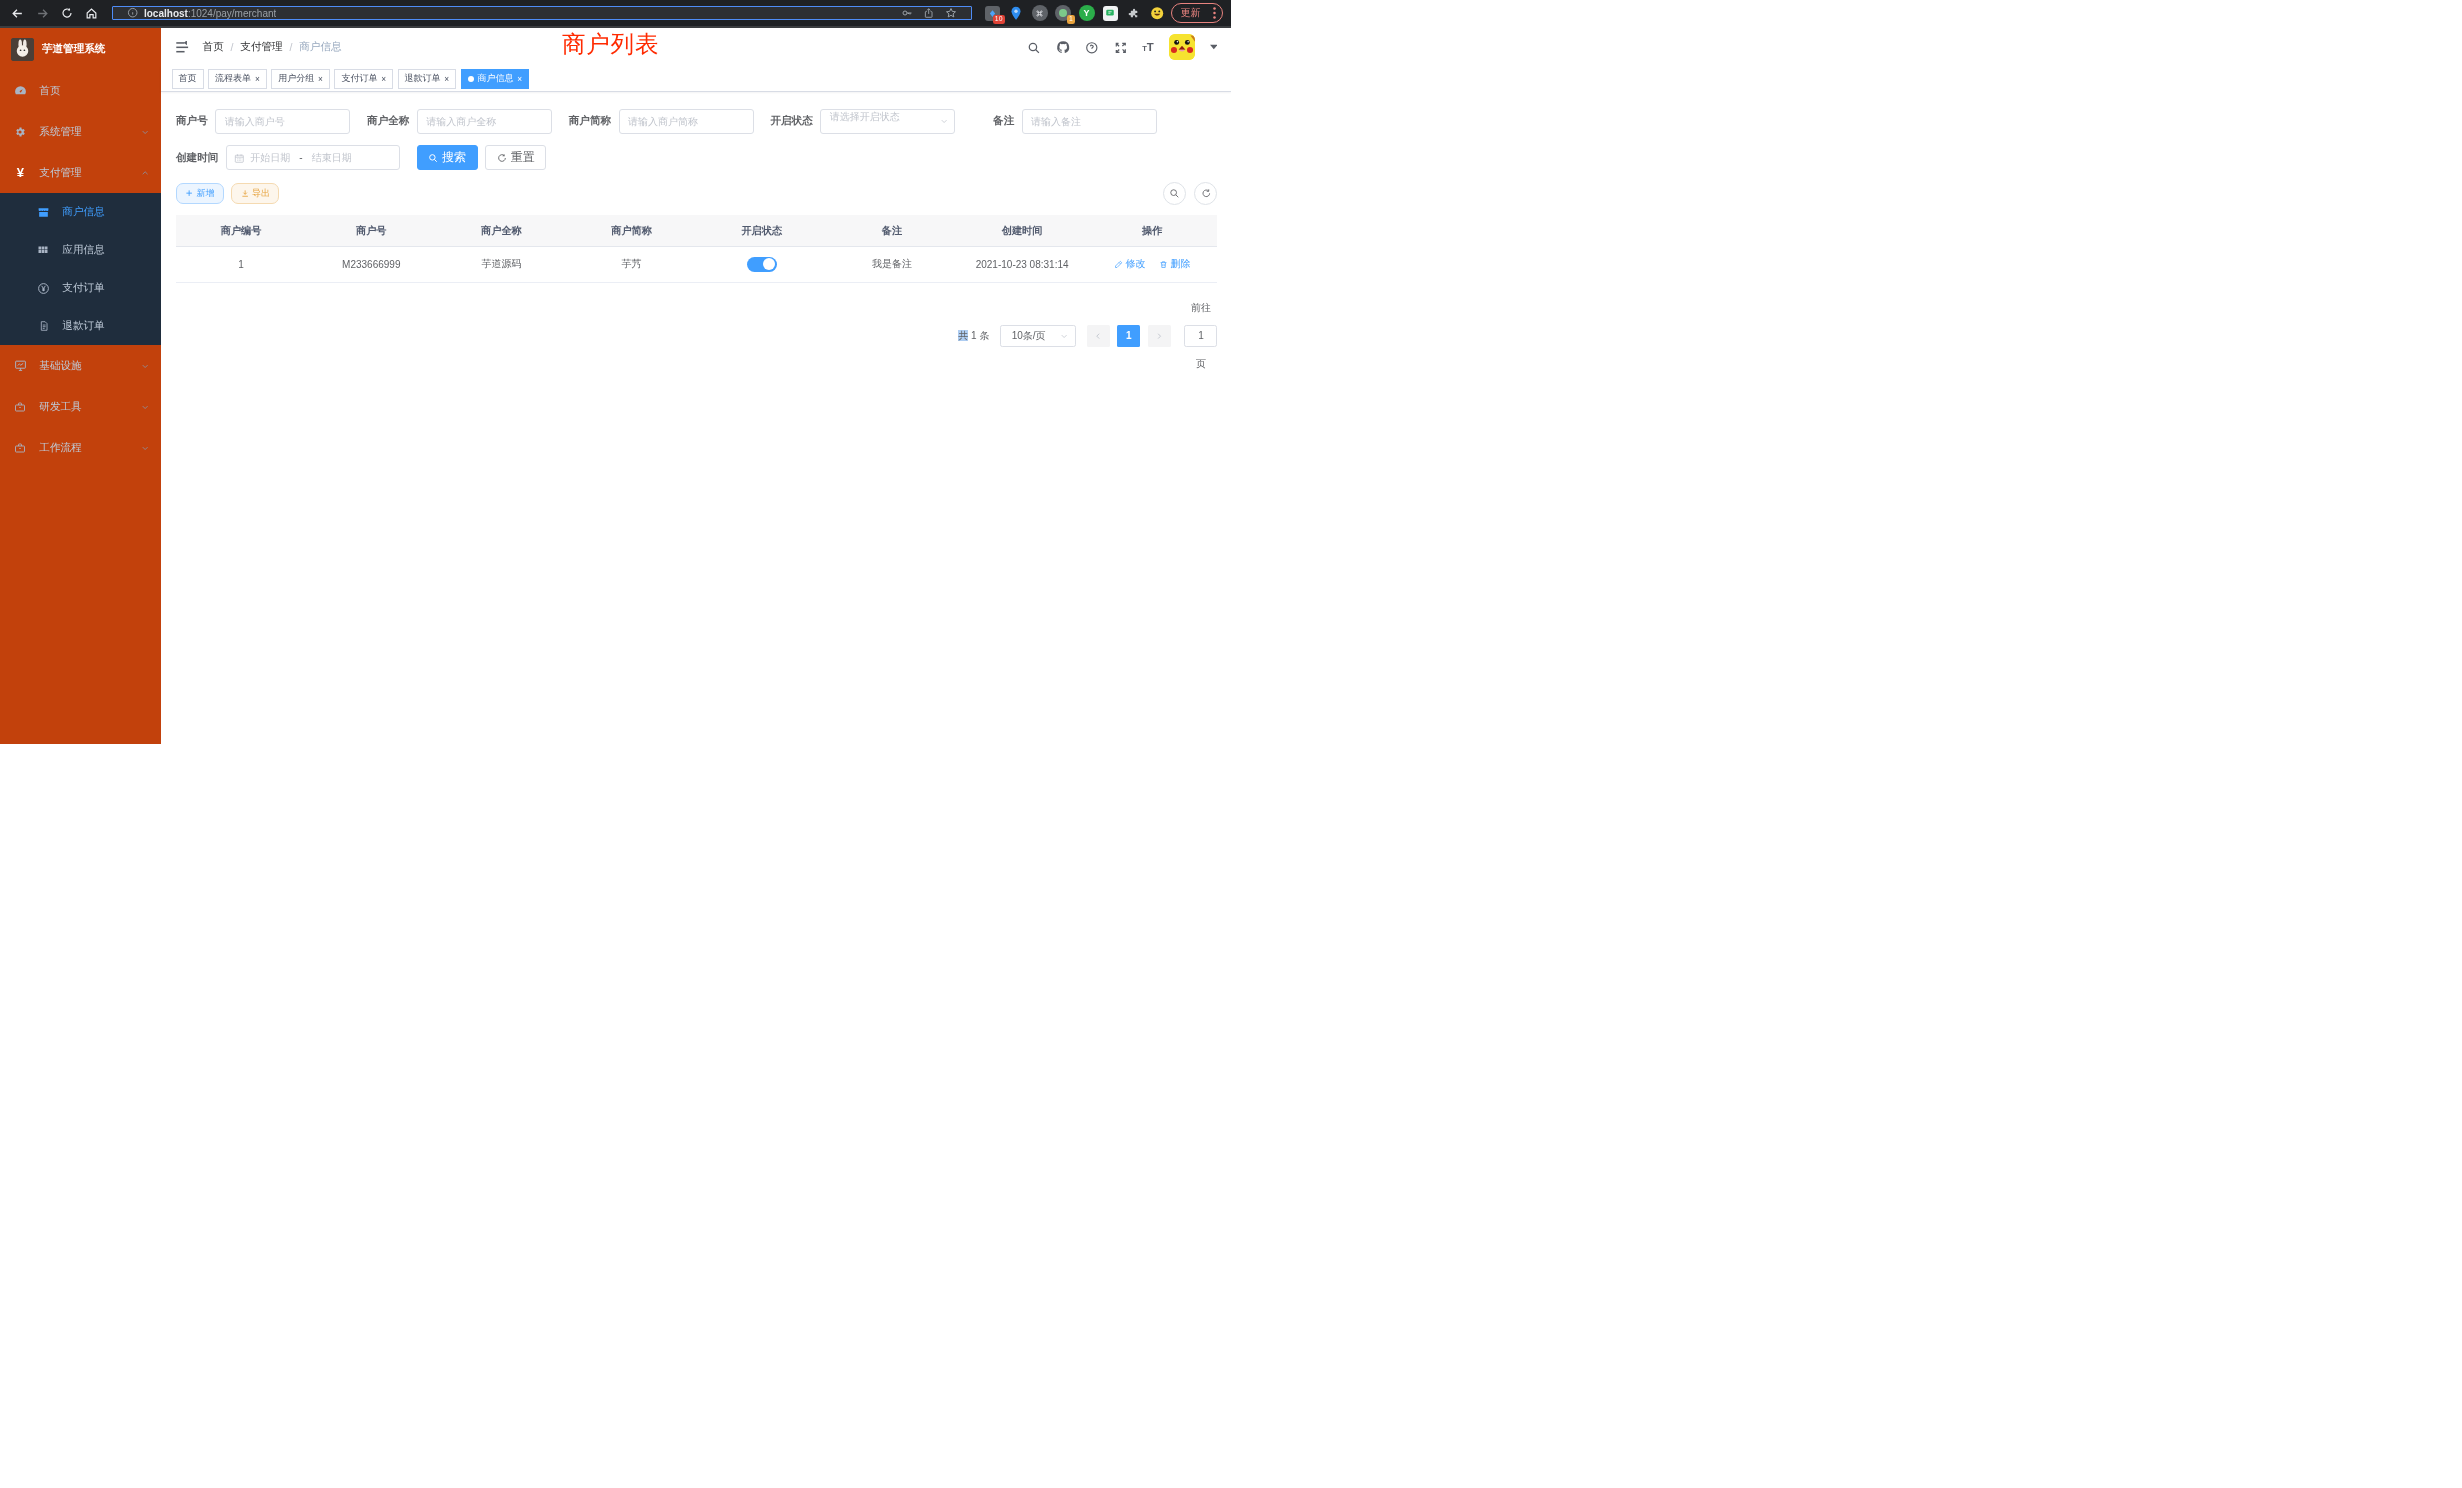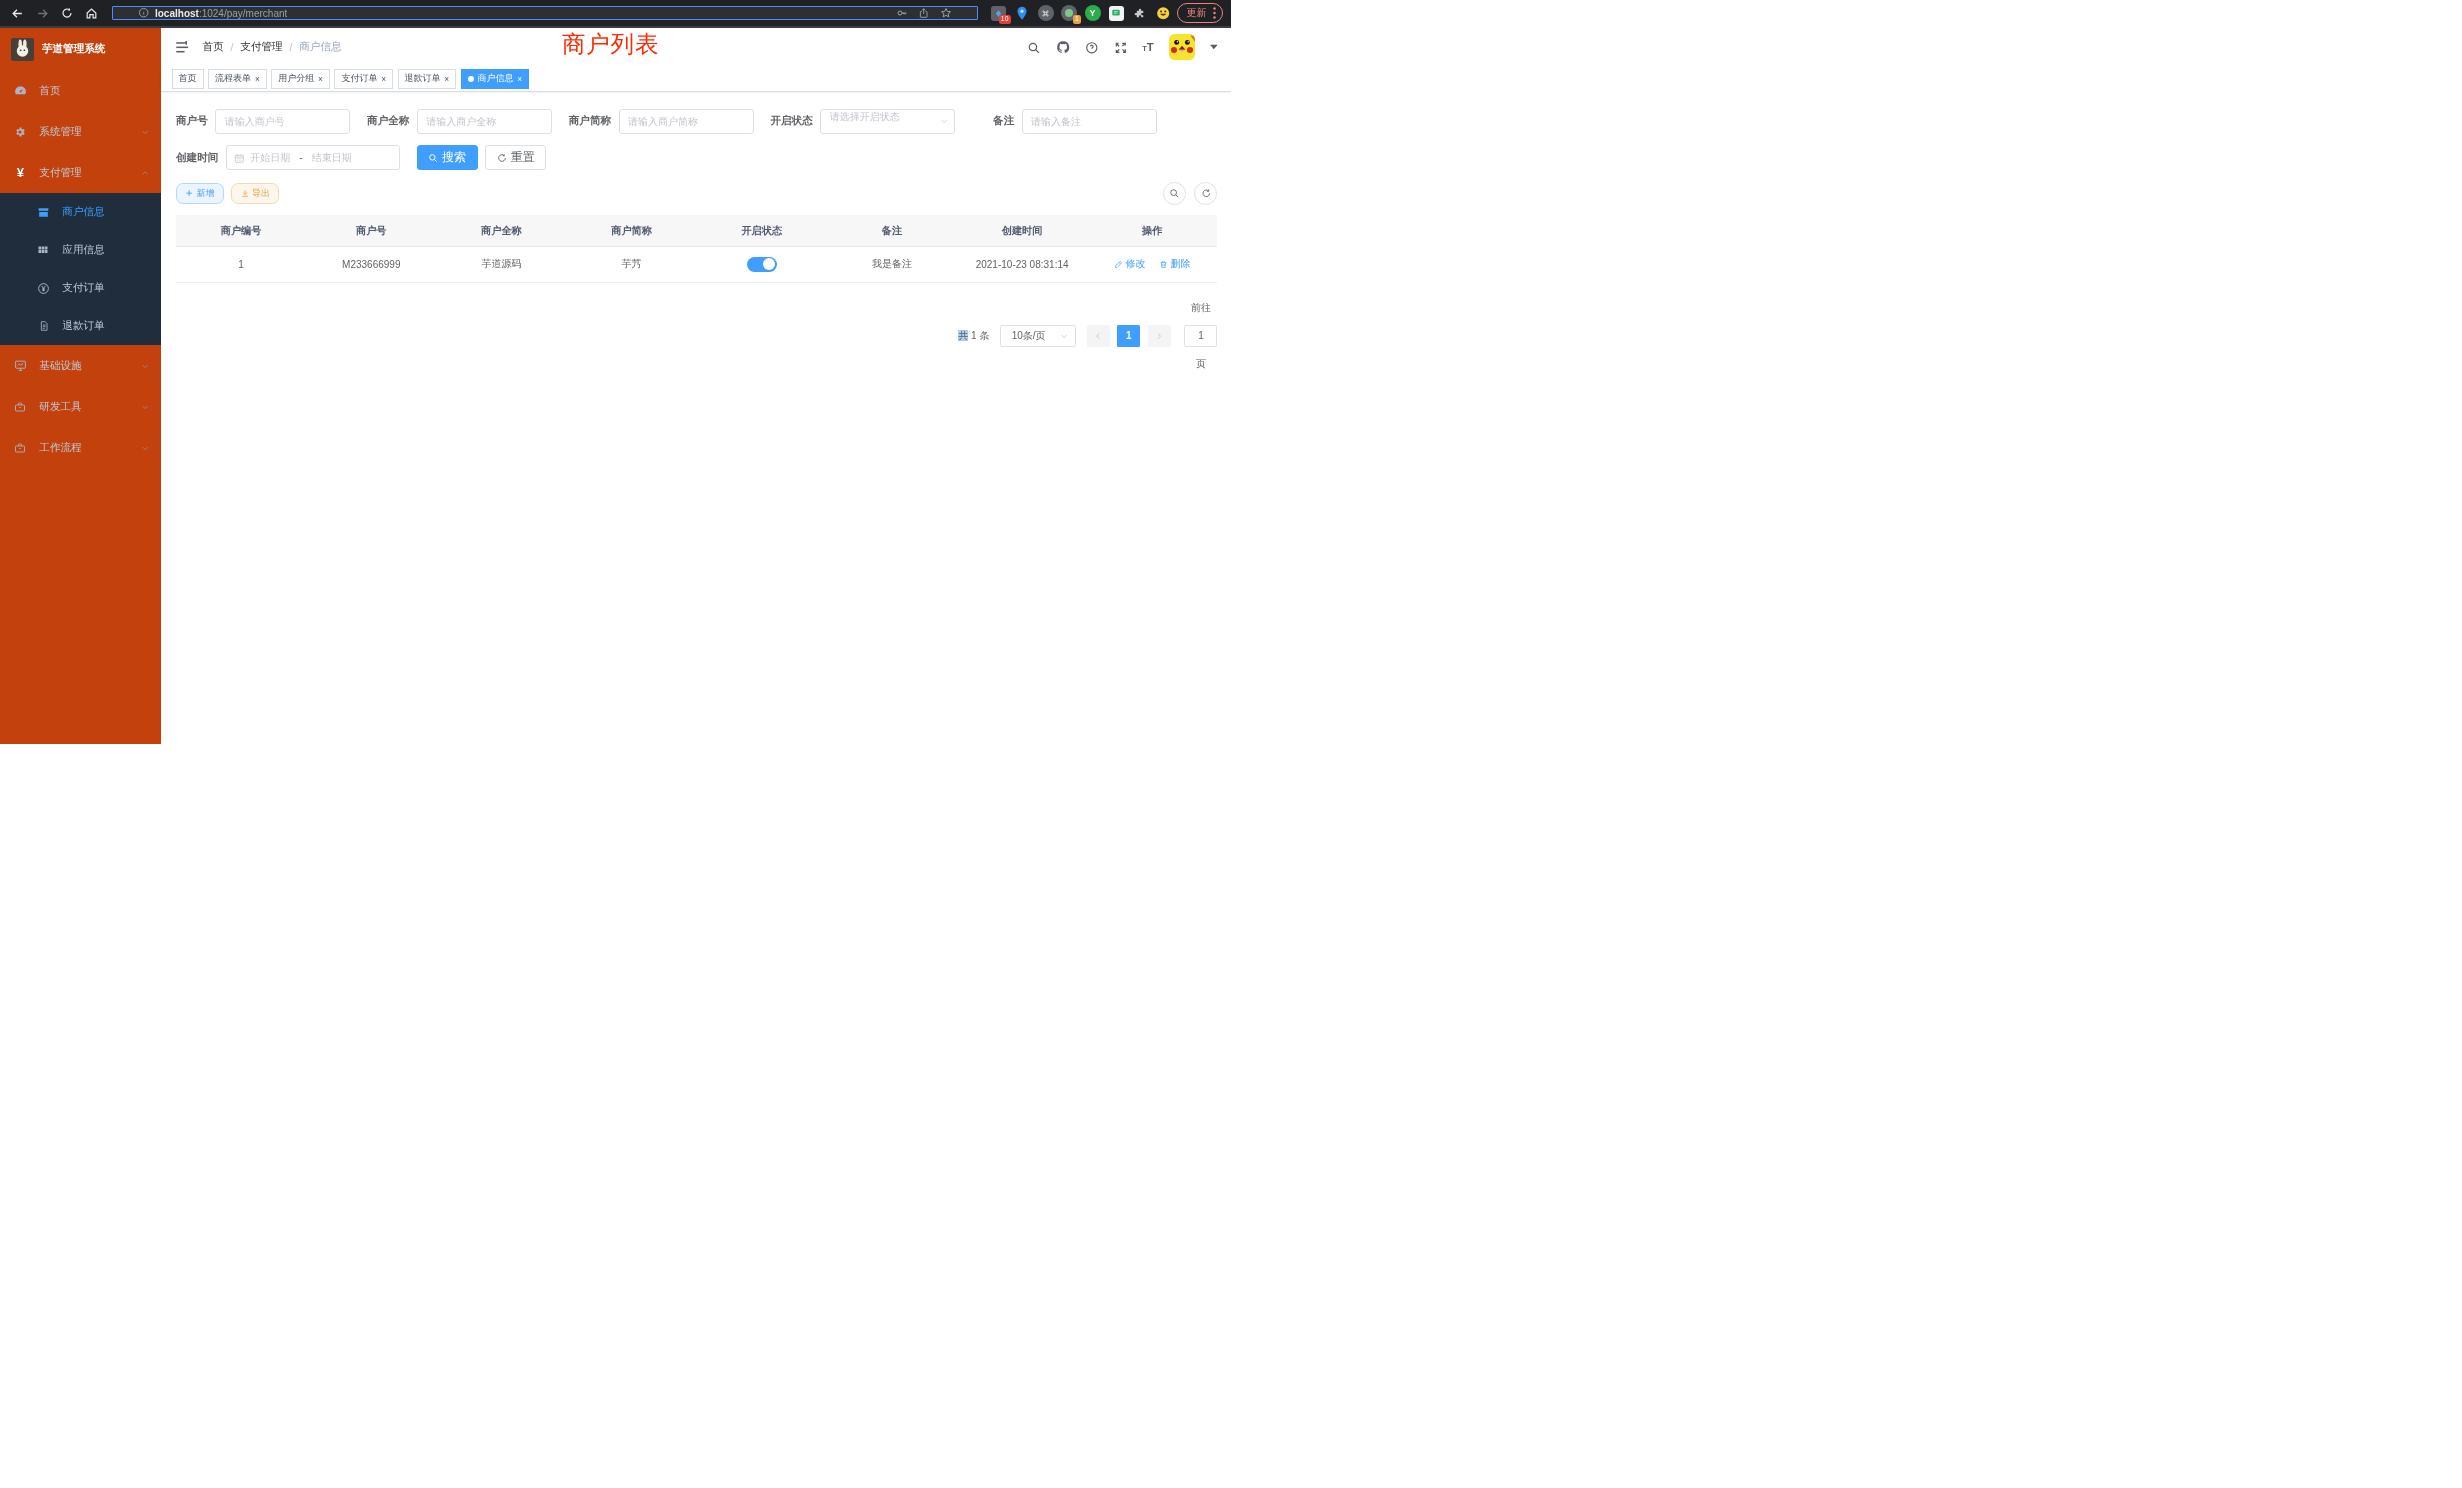--- a/index.html
+++ b/index.html
@@ -7,38 +7,38 @@
     font-family:"Liberation Sans","DejaVu Sans",sans-serif; }
   .screen { position:relative; width:1231px; height:744px; overflow:hidden; }
 
   
   .chrome { height:26px; background:#1f2124; display:flex; align-items:center; padding:0 7.6px; }
   .chrome-strip { height:2.3px; background:#3b3d40; }
   .nav-ico { width:20px; height:20px; display:flex; align-items:center; justify-content:center;
     color:#e8eaed; margin-right:4.5px; cursor:pointer; flex:none; }
   .nav-ico.dim { color:#6e7175; }
   .omnibox { flex:1; height:14px; margin:0 6px; background:#2d2f33; border:1.5px solid #4e8cf7;
-    border-radius:1px; display:flex; align-items:center; padding:0 25px; min-width:0; }
+    border-radius:1px; display:flex; align-items:center; padding:0 14px; min-width:0; }
   .omnibox .url { font-size:10px; margin-left:6px; white-space:nowrap; overflow:hidden; }
   .url-host { color:#e8eaed; font-weight:700; }
   .url-rest { color:#9aa0a6; }
   .omni-right { margin-left:auto; display:flex; align-items:center; gap:10.6px; color:#9aa0a6; }
   .exts { display:flex; align-items:center; gap:6.8px; margin:0 6px; }
   .ext { position:relative; width:16.7px; height:16.7px; display:flex; align-items:center;
     justify-content:center; cursor:pointer; flex:none; }
   .badge { position:absolute; bottom:-3px; right:-3.8px; background:#e04336; color:#fff;
     font-size:6.8px; line-height:1; padding:1.5px 2.3px; border-radius:2.3px; }
   .badge.orange { background:#e8a33d; }
   .ext-sq { width:15px; height:15px; border-radius:3px; background:#5f6368; display:flex;
     align-items:center; justify-content:center; }
   .ext-circle { width:16px; height:16px; border-radius:50%; background:#5f6368; display:flex;
     align-items:center; justify-content:center; color:#dadce0; }
   .ext-y { background:#2bae4a; color:#fff; font-weight:700; font-size:9px; }
   .ext-white { background:#f1f3f4; }
-  .update-pill { display:flex; align-items:center; gap:6px; border:1.5px solid #e8837f;
+  .update-pill { display:flex; align-items:center; gap:12px; border:1.5px solid #e8837f;
     color:#e8837f; border-radius:11.4px; padding:2.3px 6.8px 2.3px 8.3px; font-size:10px; cursor:pointer; flex:none; }
 
   
   .app { display:flex; height:716px; }
   .sidebar { width:161px; flex:none; background:#c2410c; overflow:hidden; }
   .logo-row { height:42px; display:flex; align-items:center; padding-left:10.6px; gap:8.3px; }
   .logo-img { width:23px; height:23px; border-radius:3px; background:#4a3f3a; position:relative; overflow:hidden; flex:none; }
   .app-title { color:#fff; font-size:10.6px; font-weight:700; }
   .menu-item { height:41px; display:flex; align-items:center; padding:0 12px;
     font-size:10.6px; color:#bfcbd9; cursor:pointer; }

